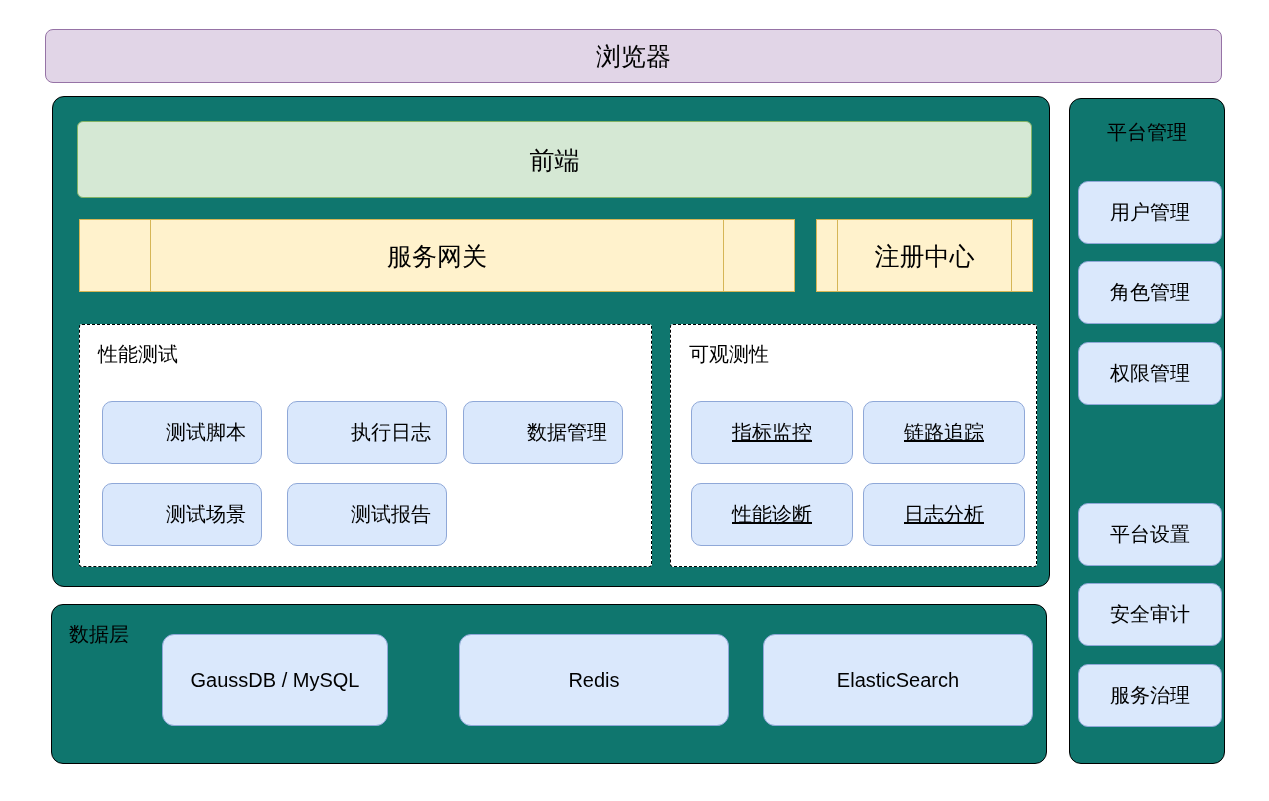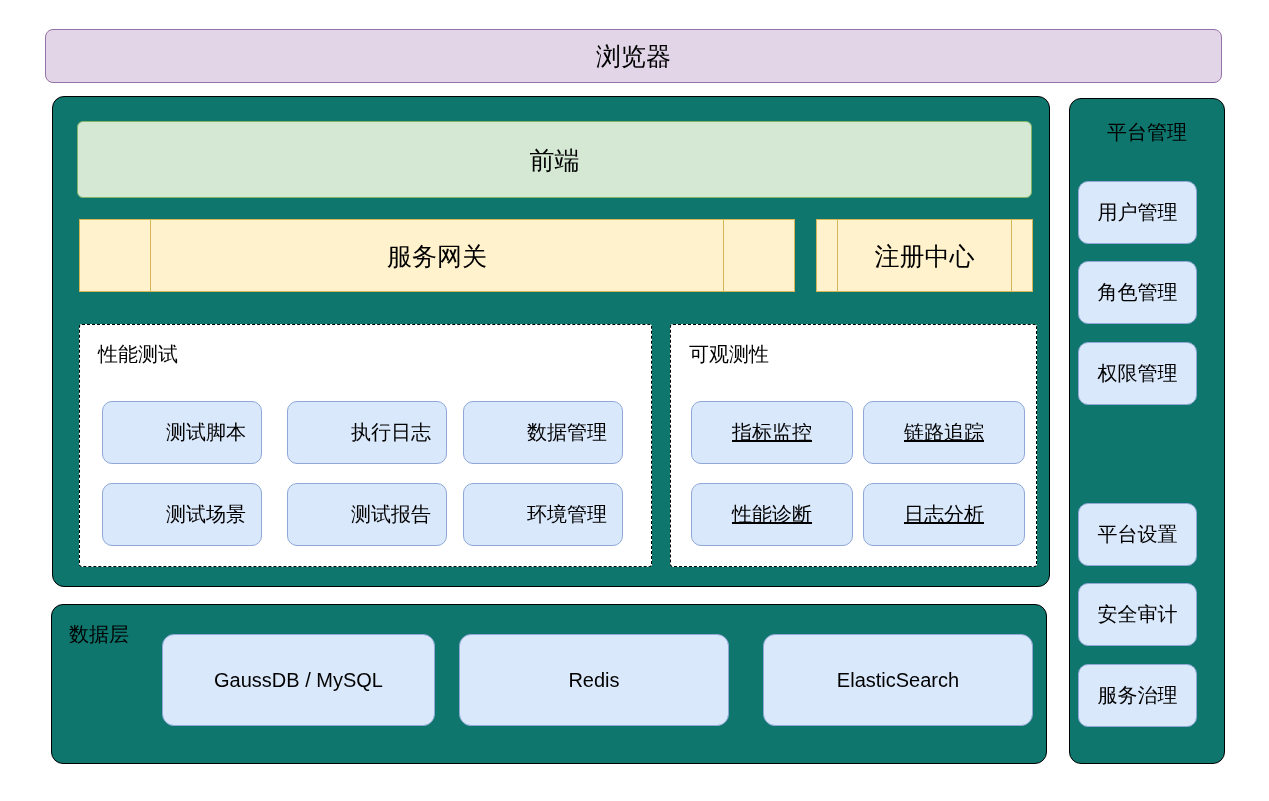--- a/index.html
+++ b/index.html
@@ -53,25 +53,25 @@
   .p0{left:22px;top:76px;} .p1{left:207px;top:76px;} .p2{left:383px;top:76px;}
   .p3{left:22px;top:158px;} .p4{left:207px;top:158px;} .p5{left:383px;top:158px;}
   
   .obs-box .pill{width:162px;height:63px;text-decoration:underline;}
   .o0{left:20px;top:76px;} .o1{left:192px;top:76px;}
   .o2{left:20px;top:158px;} .o3{left:192px;top:158px;}
 
   
   .data-title{position:absolute;left:17px;top:16px;font-size:20px;white-space:nowrap;text-align:right;}
   .data-panel .pill{height:92px;top:29px;border-radius:12px;}
-  .d0{left:110px;width:273px;} .d1{left:407px;width:270px;} .d2{left:711px;width:270px;}
+  .d0{left:110px;width:226px;} .d1{left:407px;width:270px;} .d2{left:711px;width:270px;}
 
   
   .side-title{position:absolute;left:0;right:0;top:20px;text-align:center;font-size:20px;}
-  .side-panel .pill{left:8px;width:119px;height:63px;}
+  .side-panel .pill{left:8px;width:144px;height:63px;}
   .s0{top:82px;} .s1{top:162px;} .s2{top:243px;} .s3{top:323px;}
   .s4{top:404px;} .s5{top:484px;} .s6{top:565px;}
 </style>
 </head>
 <body>
 
 <div class="canvas">
 
   <div class="abs browser-bar center">
     <span class="lbl">浏览器</span>
@@ -95,21 +95,20 @@
       <span class="lbl">注册中心</span>
     </div>
 
     <div class="abs dashed perf-box">
       <span class="group-title">性能测试</span>
       <div class="abs pill p0">测试脚本</div>
       <div class="abs pill p1">执行日志</div>
       <div class="abs pill p2">数据管理</div>
       <div class="abs pill p4">测试报告</div>
       <div class="abs pill p3">测试场景</div>
-      <div class="abs pill p5">环境管理</div>
     </div>
 
     <div class="abs dashed obs-box">
       <span class="group-title">可观测性</span>
       <div class="abs pill o0">指标监控</div>
       <div class="abs pill o1">链路追踪</div>
       <div class="abs pill o2">性能诊断</div>
       <div class="abs pill o3">日志分析</div>
     </div>
 

